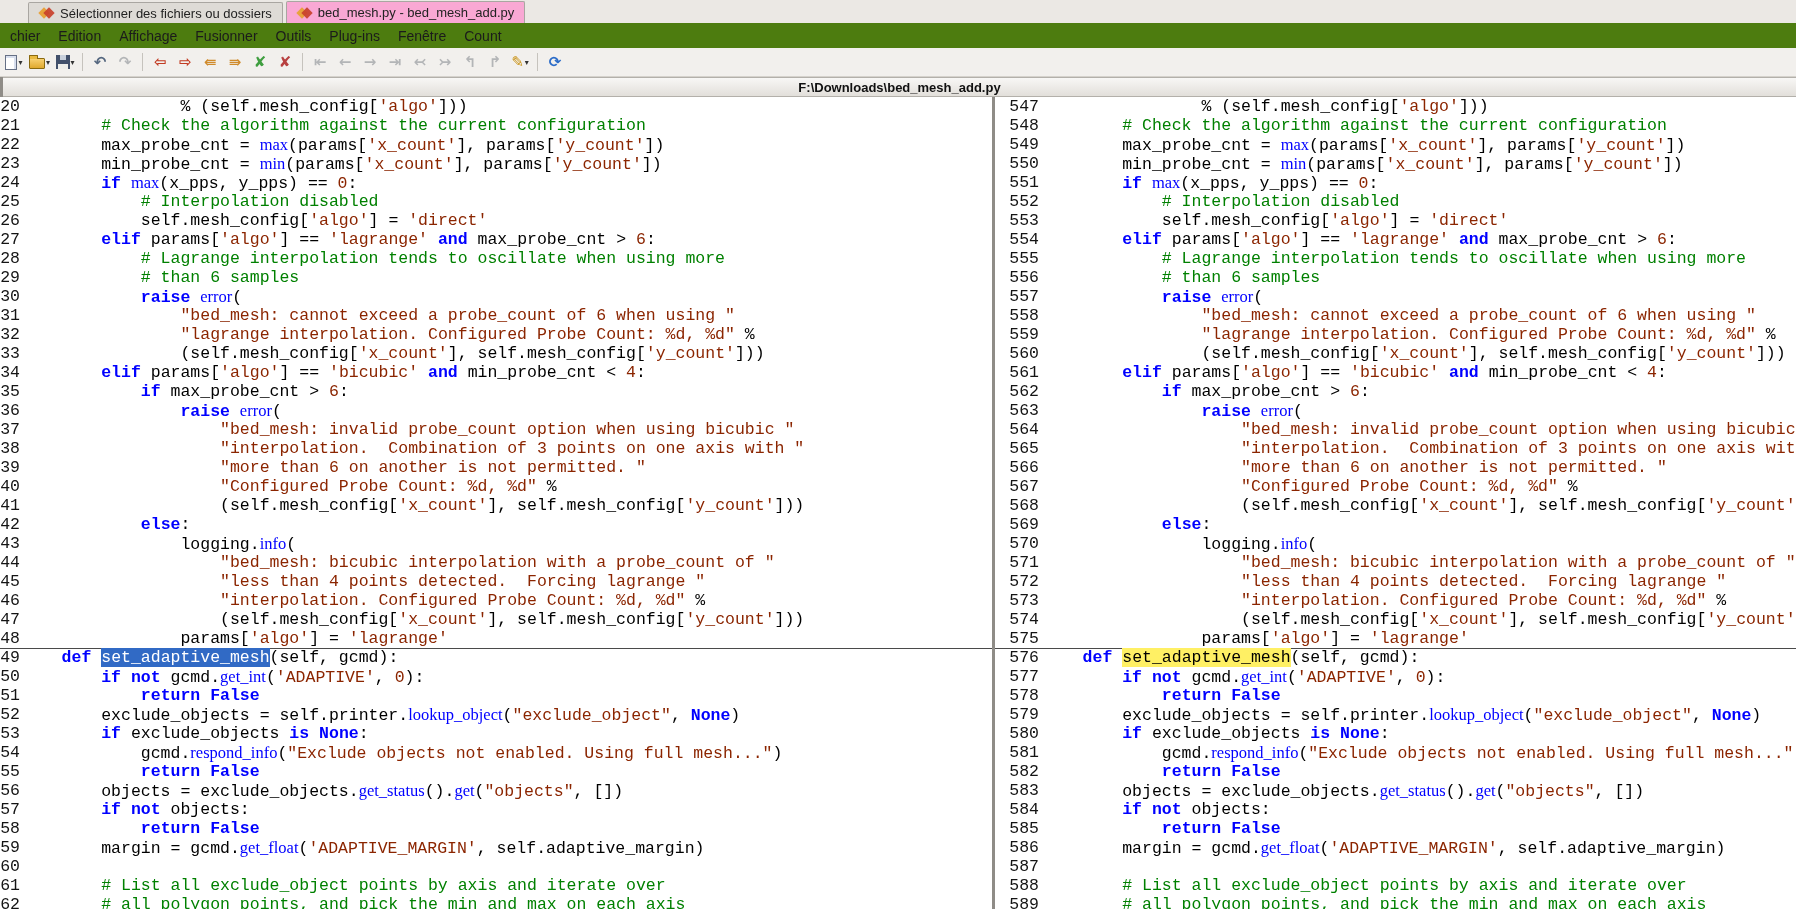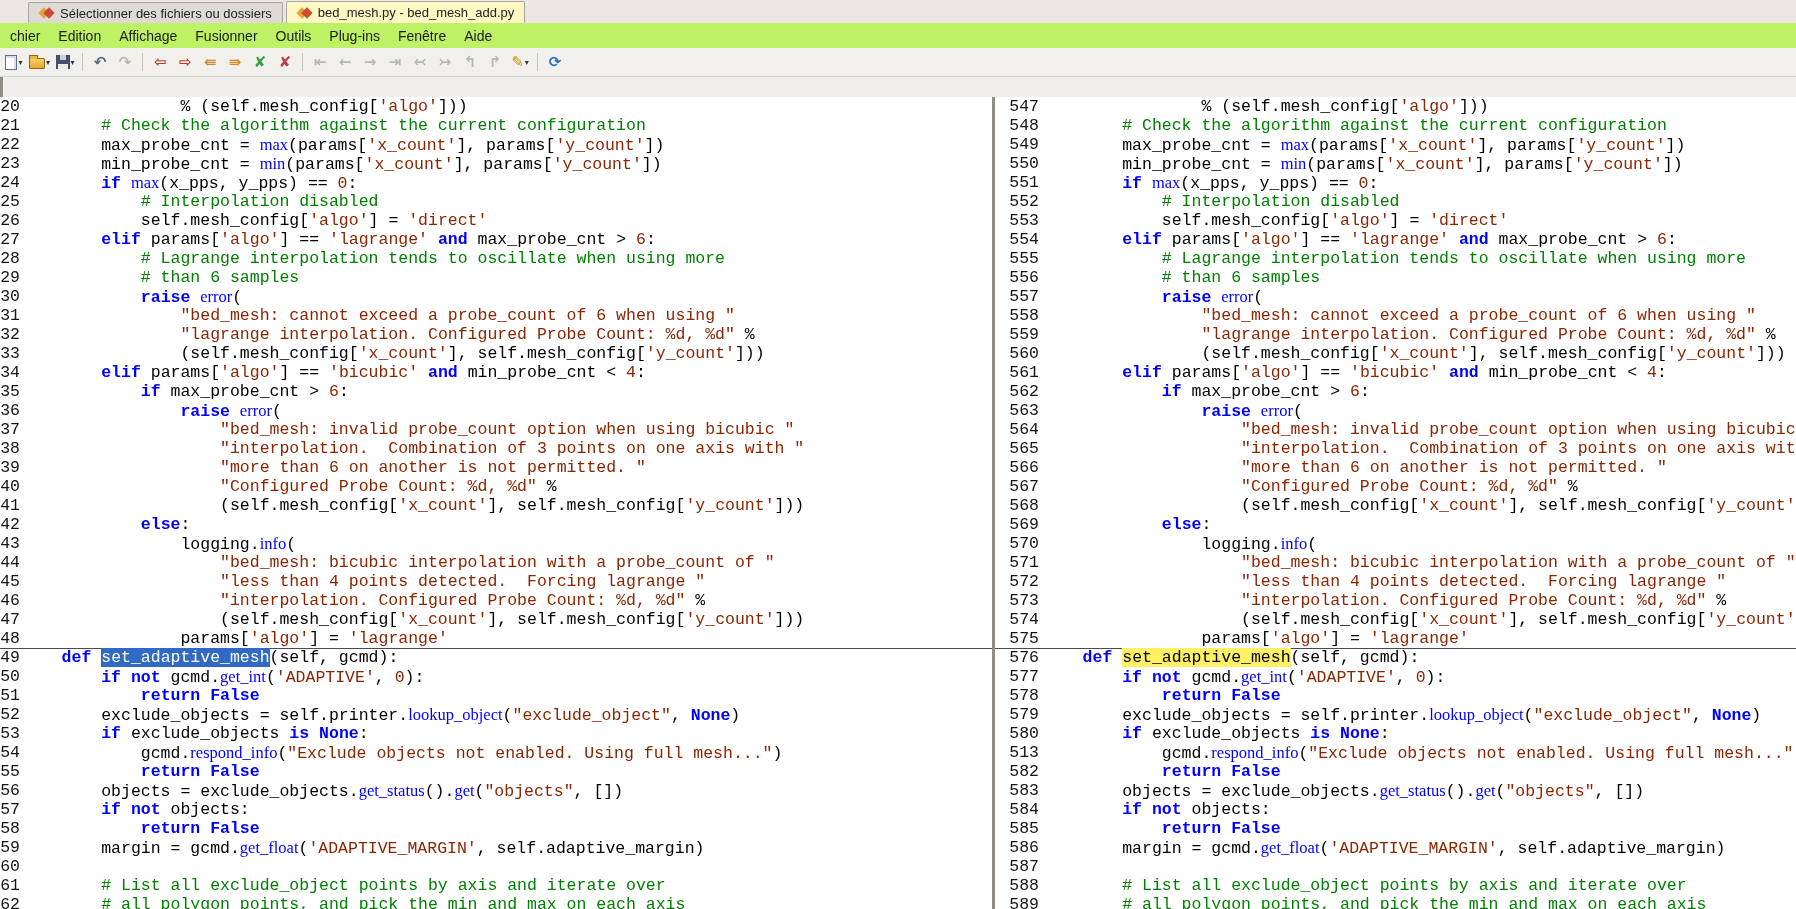--- a/index.html
+++ b/index.html
@@ -7,30 +7,30 @@
               font-family:"Liberation Sans", sans-serif; }
 
   .app { width:1796px; height:909px; display:flex; flex-direction:column; }
 
   
   .tabbar { height:23px; background:#EBE8E4; display:flex; align-items:flex-end;
             padding-left:28px;text-align:right; }
   .tab { height:21px; display:flex; align-items:center; gap:6px; padding:0 10px;
          font-size:13px; color:#222; border:1px solid #A9A6A1; border-bottom:none;
          border-radius:2px 2px 0 0; background:#DEDBD6; margin-right:3px; white-space:nowrap; }
-  .tab.active { background:#fef9c3; height:22px; }
+  .tab.active { background:#f9a8d4; height:22px; }
   .wm-ico { position:relative; width:15px; height:14px; display:inline-block; }
   .wm-ico::before { content:""; position:absolute; left:1px; top:3px; width:8px; height:8px;
                     background:#E8A33D; transform:rotate(45deg); }
   .wm-ico::after  { content:""; position:absolute; left:6px; top:3px; width:8px; height:8px;
                     background:#C8402A; transform:rotate(45deg); opacity:.92; }
 
   
   .menubar { height:25px; display:flex; align-items:center; padding-left:1px;
-             background:#bef264; font-size:14px; color:#1B1B1B; }
+             background:#4d7c0f; font-size:14px; color:#1B1B1B; }
   .menu-item { padding:3px 9px; }
 
   
   .toolbar { height:29px; display:flex; align-items:center; padding:0 2px;
              background:#F2F0ED; border-bottom:1px solid #D5D2CC; gap:1px; }
   .tbtn { min-width:24px; height:24px; display:flex; align-items:center; justify-content:center;
           border-radius:2px; padding:0 2px; }
   .tbtn.disabled { opacity:.42; filter:grayscale(65%); }
   .tsep { width:1px; height:18px; background:#C6C3BD; margin:0 4px; }
   .ic.glyph { font-size:15px; line-height:1; font-family:"DejaVu Sans", sans-serif; font-weight:bold; }
@@ -101,21 +101,21 @@
   </div>
 
   <div class="menubar" id="menubar">
       <span class="menu-item">chier</span>
       <span class="menu-item">Edition</span>
       <span class="menu-item">Affichage</span>
       <span class="menu-item">Fusionner</span>
       <span class="menu-item">Outils</span>
       <span class="menu-item">Plug-ins</span>
       <span class="menu-item">Fenêtre</span>
-      <span class="menu-item">Aide</span>
+      <span class="menu-item">Count</span>
     </div>
 
   <div class="toolbar" id="toolbar">
       <div class="tbtn">
         <span class="ic ic-page"></span>
         <span class="dd">▾</span>
       </div>
       <div class="tbtn">
         <span class="ic ic-folder"></span>
         <span class="dd">▾</span>
@@ -180,20 +180,23 @@
         <span class="dd">▾</span>
       </div>
       <div class="tsep"></div>
       <div class="tbtn">
         <span class="ic glyph" style="color: rgb(43, 108, 200);">⟳</span>
       </div>
     </div>
 
   <div class="headers">
     <div class="hsplit"></div>
+    <div class="pane-header right">
+      <span>F:\Downloads\bed_mesh_add.py</span>
+    </div>
   </div>
 
   <div class="code-area">
     <div class="pane left" id="pane-left">
         <div class="row"><span class="gut left"><span>520</span></span><span class="codetext"><span class="tk-p">                % (self.mesh_config[</span><span class="tk-s">'algo'</span><span class="tk-p">]))</span></span></div>
         <div class="row"><span class="gut left"><span>521</span></span><span class="codetext"><span class="tk-c">        # Check the algorithm against the current configuration</span></span></div>
         <div class="row"><span class="gut left"><span>522</span></span><span class="codetext"><span class="tk-p">        max_probe_cnt = </span><span class="tk-f">max</span><span class="tk-p">(params[</span><span class="tk-s">'x_count'</span><span class="tk-p">], params[</span><span class="tk-s">'y_count'</span><span class="tk-p">])</span></span></div>
         <div class="row"><span class="gut left"><span>523</span></span><span class="codetext"><span class="tk-p">        min_probe_cnt = </span><span class="tk-f">min</span><span class="tk-p">(params[</span><span class="tk-s">'x_count'</span><span class="tk-p">], params[</span><span class="tk-s">'y_count'</span><span class="tk-p">])</span></span></div>
         <div class="row"><span class="gut left"><span>524</span></span><span class="codetext"><span class="tk-p">        </span><span class="tk-k">if</span><span class="tk-p"> </span><span class="tk-f">max</span><span class="tk-p">(x_pps, y_pps) == </span><span class="tk-n">0</span><span class="tk-p">:</span></span></div>
         <div class="row"><span class="gut left"><span>525</span></span><span class="codetext"><span class="tk-c">            # Interpolation disabled</span></span></div>
@@ -264,21 +267,21 @@
         <div class="row"><span class="rmargin"></span><span class="gut right"><span>571</span></span><span class="codetext"><span class="tk-p">                    </span><span class="tk-s">"bed_mesh: bicubic interpolation with a probe_count of "</span></span></div>
         <div class="row"><span class="rmargin"></span><span class="gut right"><span>572</span></span><span class="codetext"><span class="tk-p">                    </span><span class="tk-s">"less than 4 points detected.  Forcing lagrange "</span></span></div>
         <div class="row"><span class="rmargin"></span><span class="gut right"><span>573</span></span><span class="codetext"><span class="tk-p">                    </span><span class="tk-s">"interpolation. Configured Probe Count: %d, %d"</span><span class="tk-p"> %</span></span></div>
         <div class="row"><span class="rmargin"></span><span class="gut right"><span>574</span></span><span class="codetext"><span class="tk-p">                    (self.mesh_config[</span><span class="tk-s">'x_count'</span><span class="tk-p">], self.mesh_config[</span><span class="tk-s">'y_count'</span><span class="tk-p">]))</span></span></div>
         <div class="row"><span class="rmargin"></span><span class="gut right"><span>575</span></span><span class="codetext"><span class="tk-p">                params[</span><span class="tk-s">'algo'</span><span class="tk-p">] = </span><span class="tk-s">'lagrange'</span></span></div>
         <div class="row divided"><span class="rmargin"></span><span class="gut right"><span>576</span></span><span class="codetext"><span class="tk-p">    </span><span class="tk-k">def</span><span class="tk-p"> </span><span class="tk-w right">set_adaptive_mesh</span><span class="tk-p">(self, gcmd):</span></span></div>
         <div class="row"><span class="rmargin"></span><span class="gut right"><span>577</span></span><span class="codetext"><span class="tk-p">        </span><span class="tk-k">if</span><span class="tk-p"> </span><span class="tk-k">not</span><span class="tk-p"> gcmd.</span><span class="tk-f">get_int</span><span class="tk-p">(</span><span class="tk-s">'ADAPTIVE'</span><span class="tk-p">, </span><span class="tk-n">0</span><span class="tk-p">):</span></span></div>
         <div class="row"><span class="rmargin"></span><span class="gut right"><span>578</span></span><span class="codetext"><span class="tk-p">            </span><span class="tk-k">return</span><span class="tk-p"> </span><span class="tk-k">False</span></span></div>
         <div class="row"><span class="rmargin"></span><span class="gut right"><span>579</span></span><span class="codetext"><span class="tk-p">        exclude_objects = self.printer.</span><span class="tk-f">lookup_object</span><span class="tk-p">(</span><span class="tk-s">"exclude_object"</span><span class="tk-p">, </span><span class="tk-k">None</span><span class="tk-p">)</span></span></div>
         <div class="row"><span class="rmargin"></span><span class="gut right"><span>580</span></span><span class="codetext"><span class="tk-p">        </span><span class="tk-k">if</span><span class="tk-p"> exclude_objects </span><span class="tk-k">is</span><span class="tk-p"> </span><span class="tk-k">None</span><span class="tk-p">:</span></span></div>
-        <div class="row"><span class="rmargin"></span><span class="gut right"><span>513</span></span><span class="codetext"><span class="tk-p">            gcmd.</span><span class="tk-f">respond_info</span><span class="tk-p">(</span><span class="tk-s">"Exclude objects not enabled. Using full mesh..."</span></span></div>
+        <div class="row"><span class="rmargin"></span><span class="gut right"><span>581</span></span><span class="codetext"><span class="tk-p">            gcmd.</span><span class="tk-f">respond_info</span><span class="tk-p">(</span><span class="tk-s">"Exclude objects not enabled. Using full mesh..."</span></span></div>
         <div class="row"><span class="rmargin"></span><span class="gut right"><span>582</span></span><span class="codetext"><span class="tk-p">            </span><span class="tk-k">return</span><span class="tk-p"> </span><span class="tk-k">False</span></span></div>
         <div class="row"><span class="rmargin"></span><span class="gut right"><span>583</span></span><span class="codetext"><span class="tk-p">        objects = exclude_objects.</span><span class="tk-f">get_status</span><span class="tk-p">().</span><span class="tk-f">get</span><span class="tk-p">(</span><span class="tk-s">"objects"</span><span class="tk-p">, [])</span></span></div>
         <div class="row"><span class="rmargin"></span><span class="gut right"><span>584</span></span><span class="codetext"><span class="tk-p">        </span><span class="tk-k">if</span><span class="tk-p"> </span><span class="tk-k">not</span><span class="tk-p"> objects:</span></span></div>
         <div class="row"><span class="rmargin"></span><span class="gut right"><span>585</span></span><span class="codetext"><span class="tk-p">            </span><span class="tk-k">return</span><span class="tk-p"> </span><span class="tk-k">False</span></span></div>
         <div class="row"><span class="rmargin"></span><span class="gut right"><span>586</span></span><span class="codetext"><span class="tk-p">        margin = gcmd.</span><span class="tk-f">get_float</span><span class="tk-p">(</span><span class="tk-s">'ADAPTIVE_MARGIN'</span><span class="tk-p">, self.adaptive_margin)</span></span></div>
         <div class="row"><span class="rmargin"></span><span class="gut right"><span>587</span></span><span class="codetext"></span></div>
         <div class="row"><span class="rmargin"></span><span class="gut right"><span>588</span></span><span class="codetext"><span class="tk-c">        # List all exclude_object points by axis and iterate over</span></span></div>
         <div class="row"><span class="rmargin"></span><span class="gut right"><span>589</span></span><span class="codetext"><span class="tk-c">        # all polygon points, and pick the min and max on each axis</span></span></div>
       </div>
   </div>

